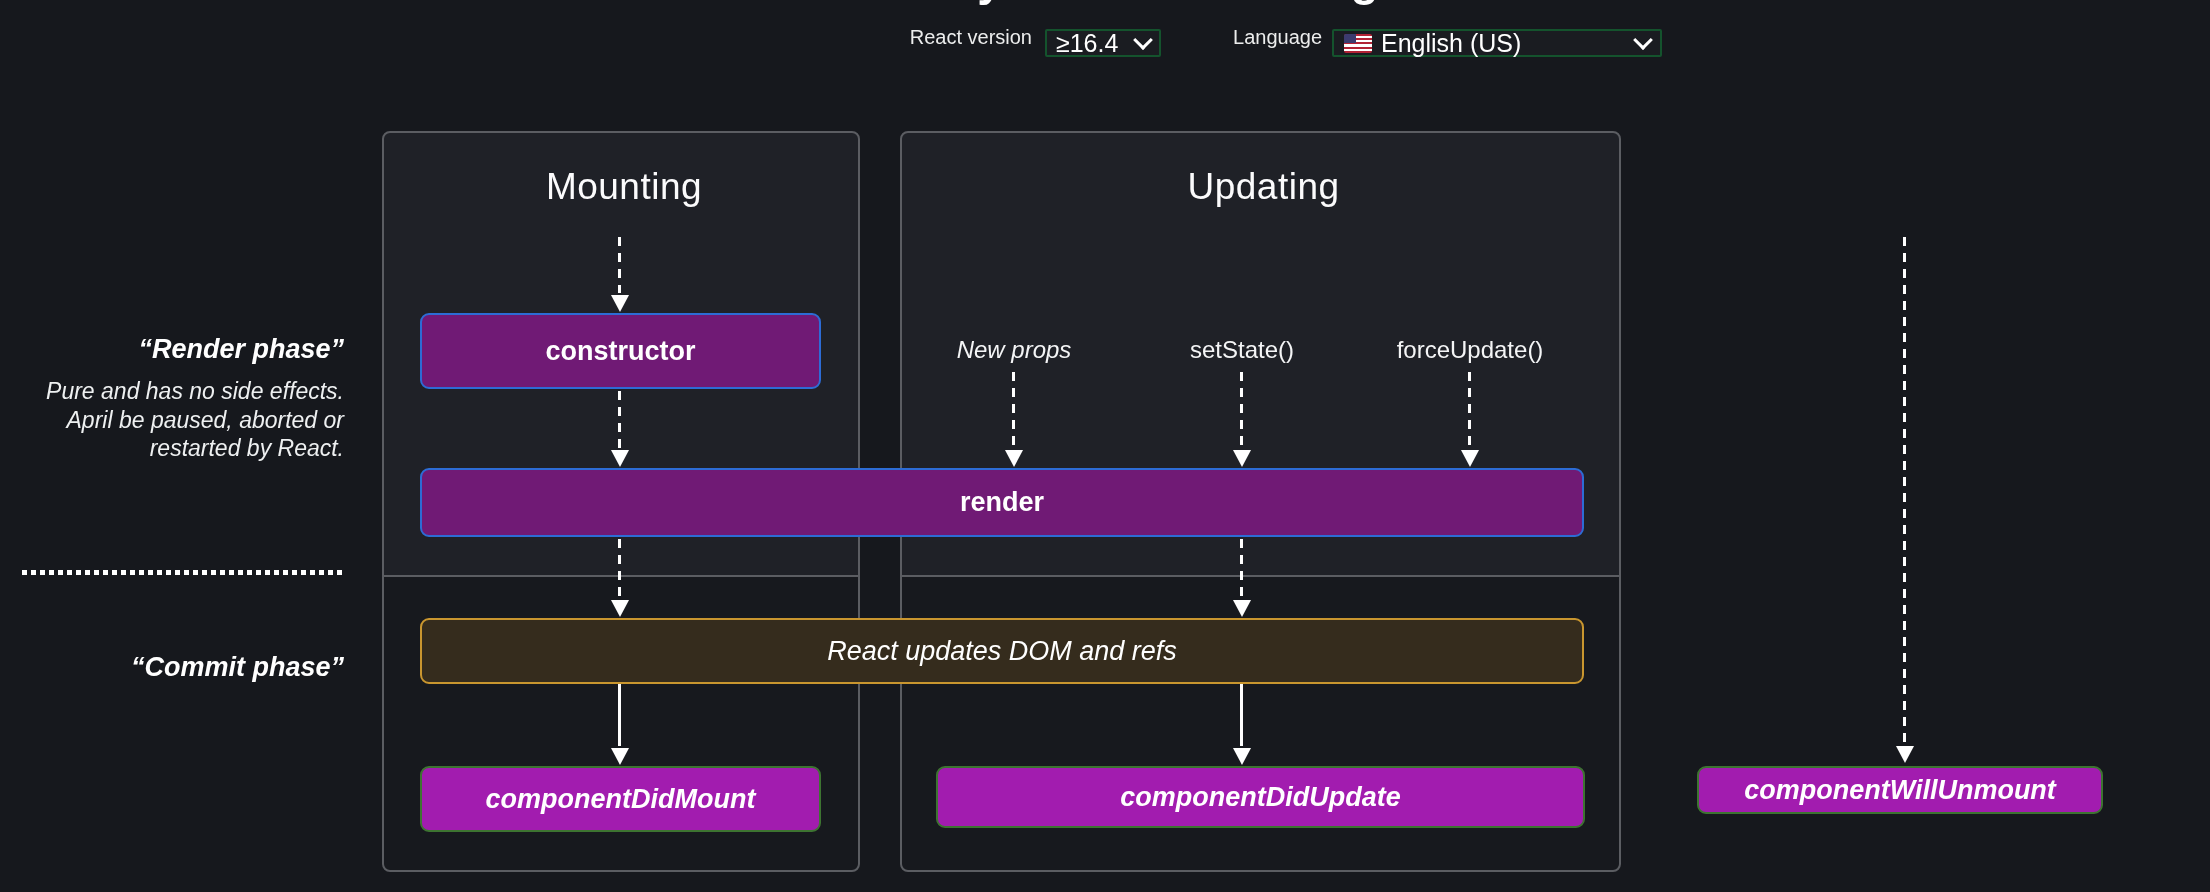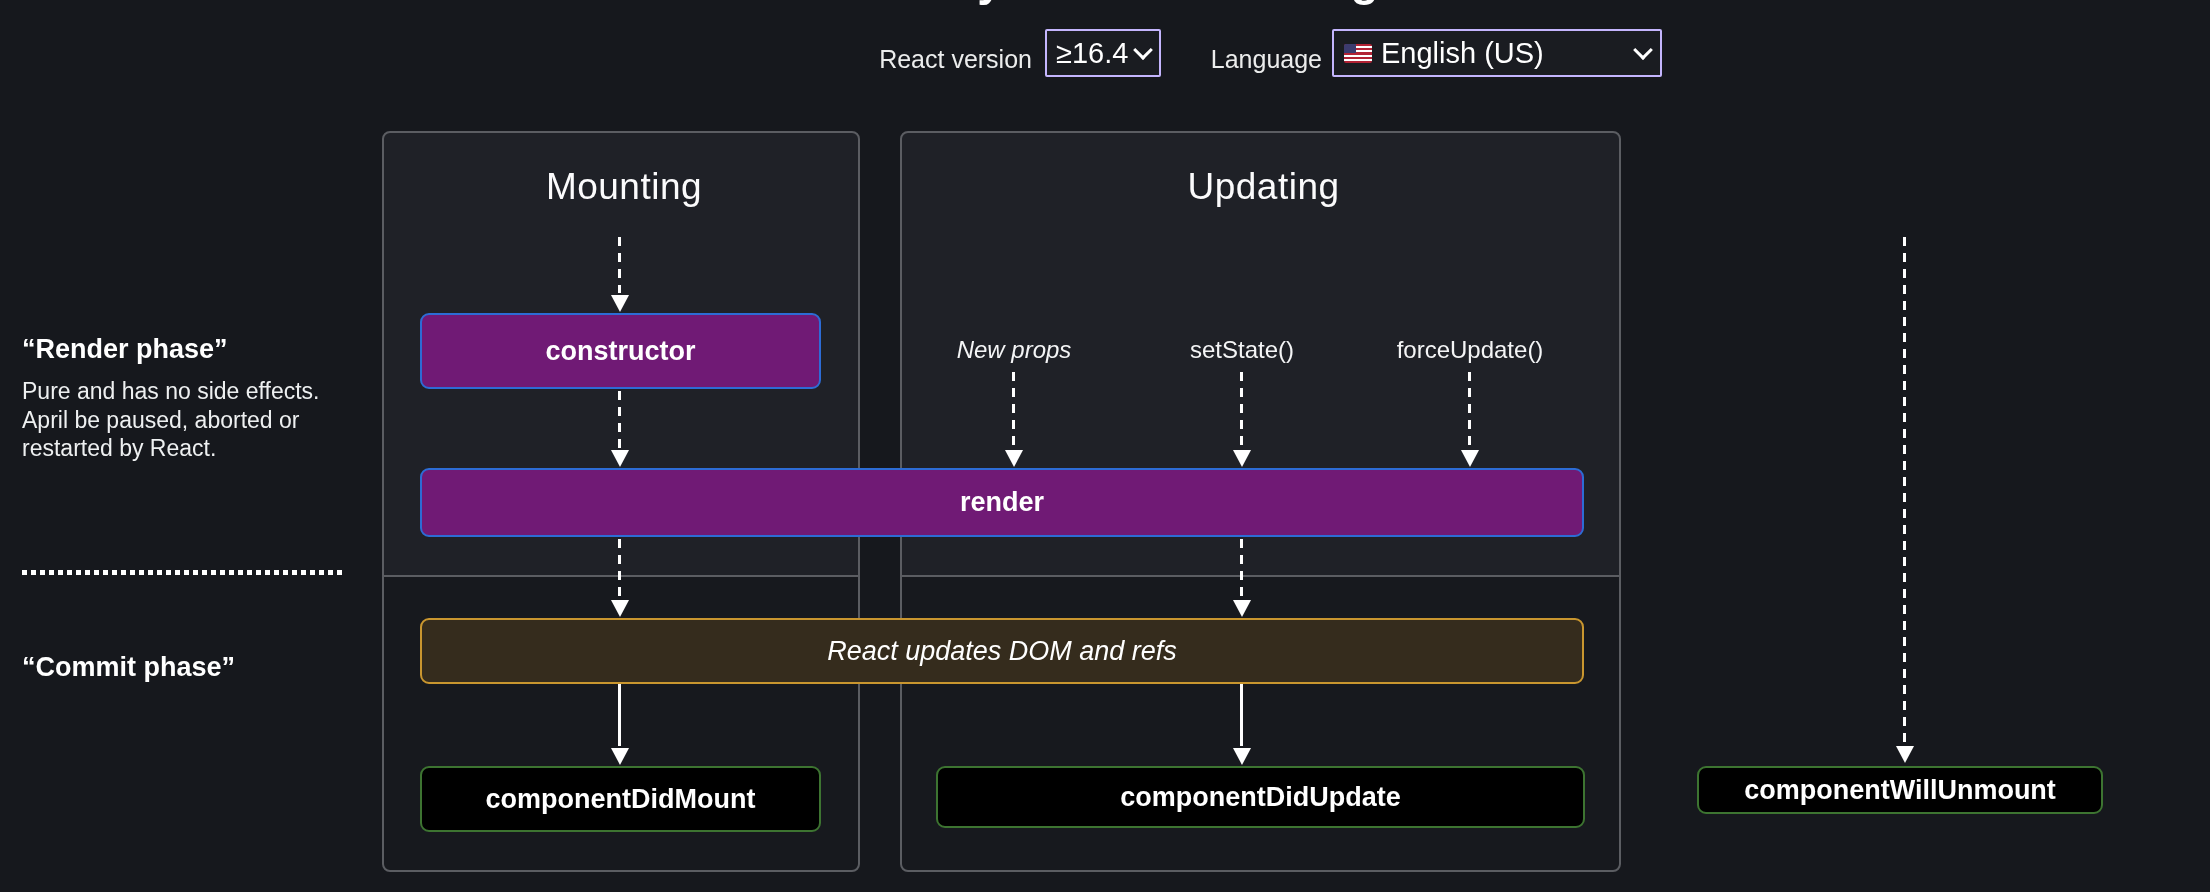--- a/index.html
+++ b/index.html
@@ -7,45 +7,45 @@
     position:relative;width:2210px;height:892px;overflow:hidden;
     background:#16181d;color:#f4f5f6;
     font-family:"Liberation Sans","DejaVu Sans",sans-serif;
   }
   
   .clipped-title{
     position:absolute;top:-46px;left:50%;transform:translateX(-50%);
     font-size:46px;font-weight:700;color:#fff;white-space:nowrap;line-height:1.1;
   }
   
-  .ctl-label{position:absolute;font-size:25px;color:#eceded;line-height:38px;top:40px;}
+  .ctl-label{position:absolute;font-size:20px;color:#eceded;line-height:38px;top:18px;}
   .lbl-react{left:860px;width:172px;text-align:right;}
   .lbl-lang{left:1186px;width:136px;text-align:right;}
   .select{
-    position:absolute;top:29px;height:48px;box-sizing:border-box;
-    border:2px solid #c4b5fd;background:#1a1c21;border-radius:2px;
-    display:flex;align-items:center;font-size:29px;color:#fff;cursor:pointer;
+    position:absolute;top:29px;height:28px;box-sizing:border-box;
+    border:2px solid #14532d;background:#1a1c21;border-radius:2px;
+    display:flex;align-items:center;font-size:25px;color:#fff;cursor:pointer;
   }
   .select-react{left:1045px;width:116px;padding:0 9px;justify-content:space-between;}
   .select-lang{left:1332px;width:330px;padding:0 10px;}
   .chevron{
     width:11px;height:11px;border-right:3.5px solid #fff;border-bottom:3.5px solid #fff;
     transform:rotate(45deg);margin-top:-6px;flex:0 0 auto;
   }
   .us-flag{
     position:relative;width:28px;height:19px;margin-right:9px;flex:0 0 auto;
     background:repeating-linear-gradient(to bottom,#b22234 0 2.1px,#fff 2.1px 4.2px);
     border-radius:2px;overflow:hidden;
   }
   .us-flag::after{
     content:"";position:absolute;left:0;top:0;width:12px;height:9px;background:#3c3b6e;
   }
   .select-lang .grow{flex:1 1 auto;}
   
-  .phase-note{position:absolute;left:22px;width:322px;text-align:left;}
+  .phase-note{position:absolute;left:22px;width:322px;text-align:right;font-style:italic;}
   .note-render{top:334px;}
   .note-commit{top:652px;}
   .phase-note h3{margin:0;font-size:27px;font-weight:700;color:#fff;}
   .phase-note p{margin:12px 0 0;font-size:23px;line-height:1.24;color:#eef0f1;}
   .dotted-divider{
     position:absolute;left:22px;top:570px;width:322px;height:5px;
     background:repeating-linear-gradient(to right,#fff 0 5px,transparent 5px 9px);
   }
   
   .panel{
@@ -61,21 +61,21 @@
     font-size:37px;font-weight:500;color:#fbfbfc;letter-spacing:.5px;
   }
   
   .box{
     position:absolute;box-sizing:border-box;border-radius:9px;
     display:flex;align-items:center;justify-content:center;
     font-size:27px;font-weight:700;color:#fff;cursor:pointer;
   }
   .box-blue{border:2px solid #2d6cd5;background:#701a75;}
   .box-orange{border:2px solid #c9962f;background:#352c1d;font-weight:400;font-style:italic;}
-  .box-green{border:2px solid #3d7431;background:#000000;}
+  .box-green{border:2px solid #3d7431;background:#a21caf;font-style:italic;}
   .box-constructor{left:420px;top:313px;width:401px;height:76px;}
   .box-render{left:420px;top:468px;width:1164px;height:69px;}
   .box-react-updates{left:420px;top:618px;width:1164px;height:66px;text-align:right;}
   .box-did-mount{left:420px;top:766px;width:401px;height:66px;}
   .box-did-update{left:936px;top:766px;width:649px;height:62px;}
   .box-will-unmount{left:1697px;top:766px;width:406px;height:48px;}
   
   .trigger{
     position:absolute;top:336px;transform:translateX(-50%);
     font-size:24px;color:#f4f5f6;white-space:nowrap;

